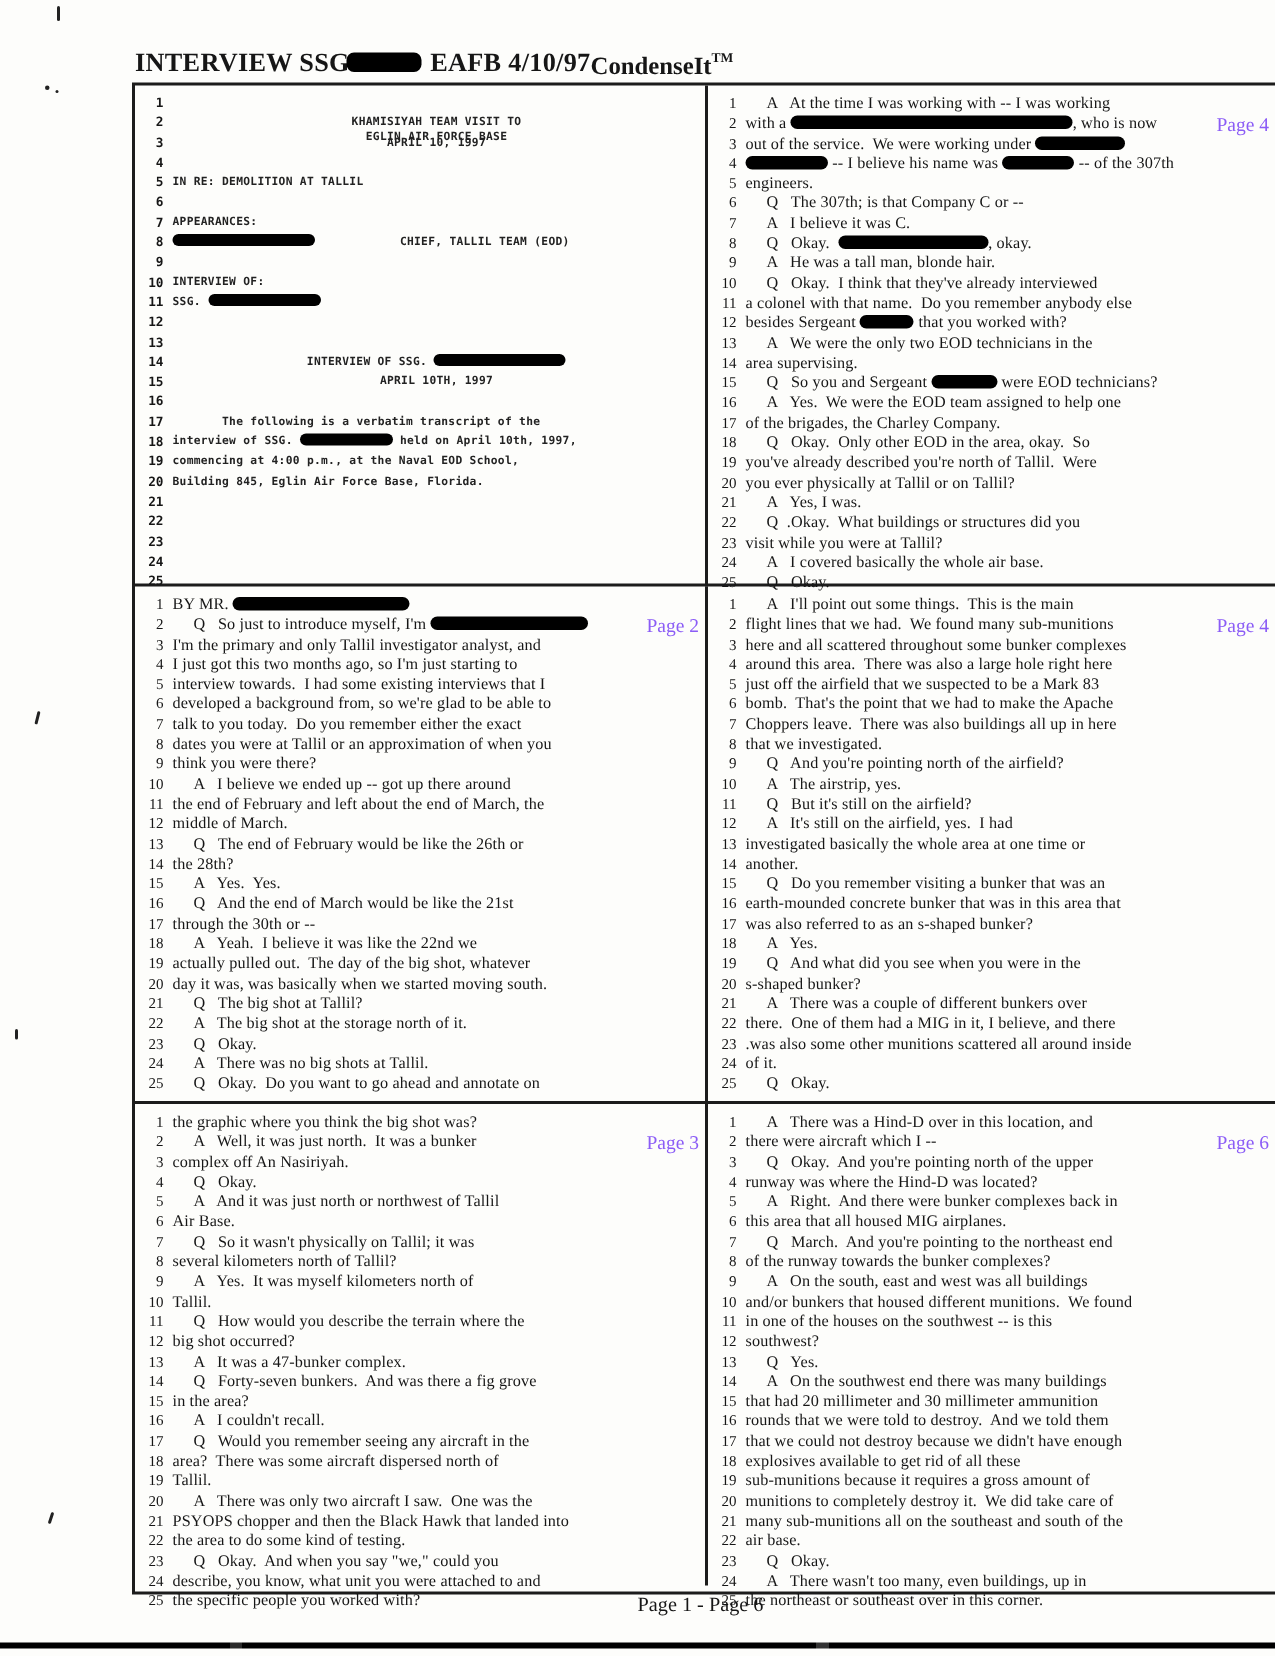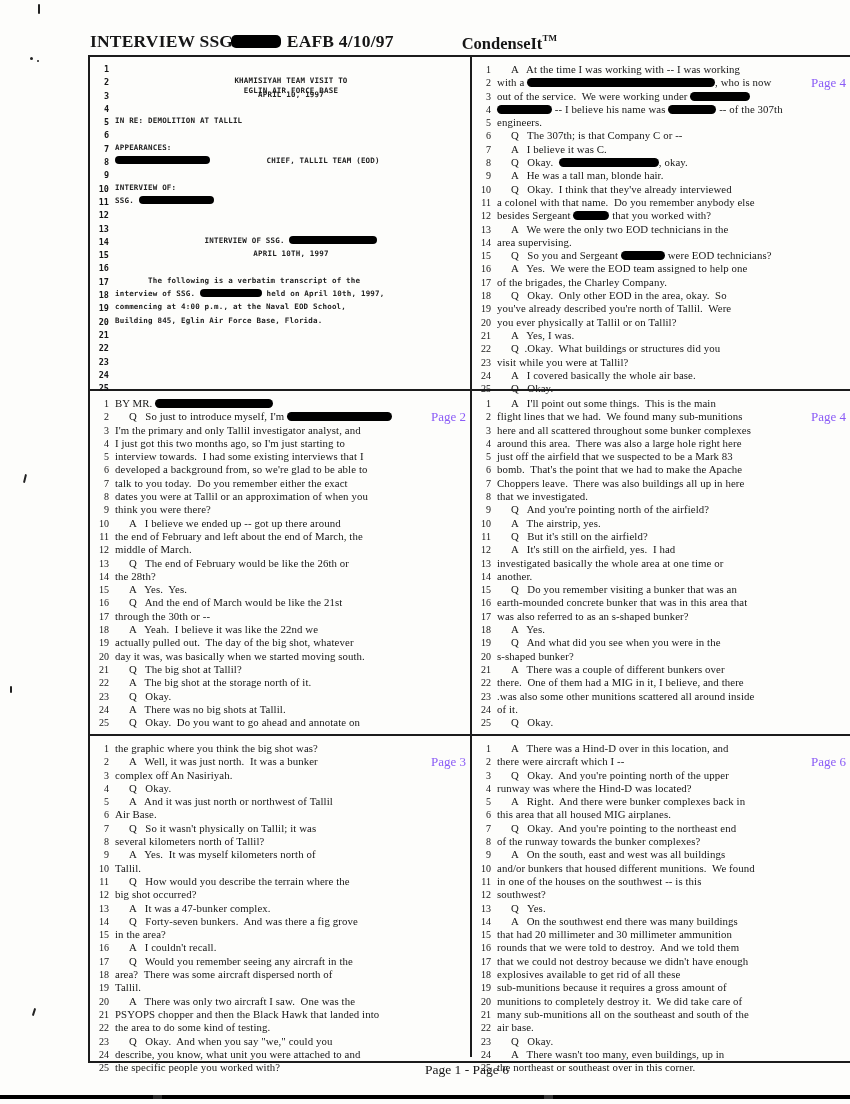--- a/index.html
+++ b/index.html
@@ -15,21 +15,21 @@
     display:flex;align-items:center;white-space:pre;
   }
   .header .title{
     font:700 17.5px/20px "Liberation Serif",serif;letter-spacing:.2px;
   }
   .header .hredact{
     display:inline-block;width:50px;height:13px;background:#000;
     border-radius:5px;margin:0 1px -1px -2px;
   }
   .brand{
-    font:700 16.5px/20px "Liberation Serif",serif;margin-left:68px;
+    font:700 16.5px/20px "Liberation Serif",serif;
   }
   .brand sup{font-size:9px;vertical-align:8px;}
   
   .grid{
     position:absolute;left:88px;top:55px;width:760px;height:1004px;
     border:2px solid #1c1c1c;
     display:grid;grid-template-columns:1fr 1fr;
     grid-template-rows:334px 345px 321px;
   }
   .cell{position:relative;}
@@ -629,21 +629,21 @@
         <div class="line">
           <span class="num">5</span>
           <span class="txt">     A   Right.  And there were bunker complexes back in</span>
         </div>
         <div class="line">
           <span class="num">6</span>
           <span class="txt">this area that all housed MIG airplanes.</span>
         </div>
         <div class="line">
           <span class="num">7</span>
-          <span class="txt">     Q   Okay.  And you're pointing to the northeast end</span>
+          <span class="txt">     Q   March.  And you're pointing to the northeast end</span>
         </div>
         <div class="line">
           <span class="num">8</span>
           <span class="txt">of the runway towards the bunker complexes?</span>
         </div>
         <div class="line">
           <span class="num">9</span>
           <span class="txt">     A   On the south, east and west was all buildings</span>
         </div>
         <div class="line">

